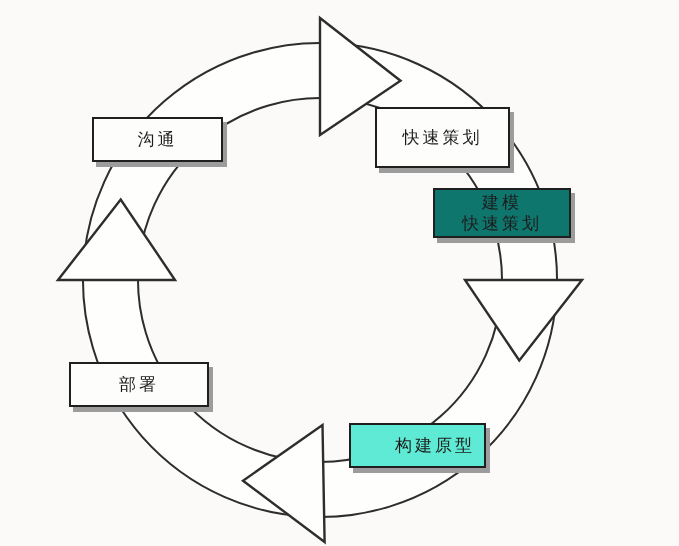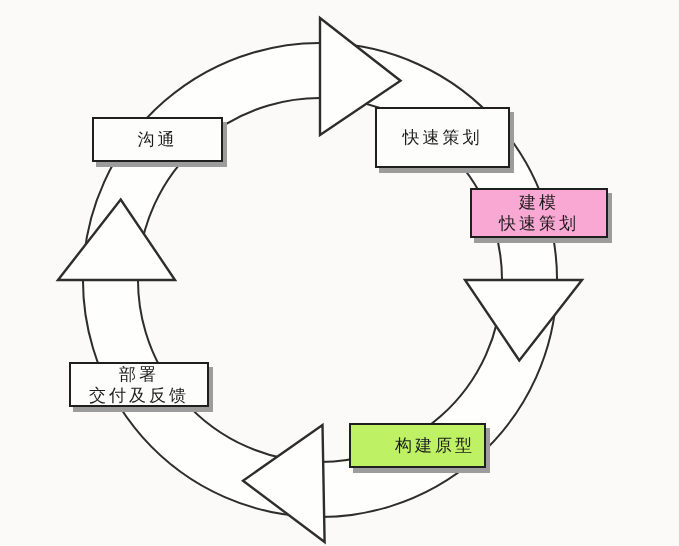--- a/index.html
+++ b/index.html
@@ -61,25 +61,24 @@
       <polygon points="324.6,542 243,480.7 322.5,425" fill="#fefefd" stroke="#2d2d2d" stroke-width="2.4" stroke-linejoin="miter"></polygon>
       <polygon points="58,280 120.7,199.5 175,280" fill="#fefefd" stroke="#2d2d2d" stroke-width="2.4" stroke-linejoin="miter"></polygon>
     </svg>
   <div id="node-layer">
       <div class="node" style="left: 92px; top: 117px; width: 131px; height: 45px; background: rgb(253, 253, 252); border: 2px solid rgb(31, 31, 31); box-shadow: rgb(156, 156, 156) 4px 5px 0px; color: rgb(28, 28, 28);">
         <div class="line">沟通</div>
       </div>
       <div class="node" style="left: 375px; top: 107px; width: 135px; height: 61px; background: rgb(253, 253, 252); border: 2px solid rgb(31, 31, 31); box-shadow: rgb(156, 156, 156) 4px 5px 0px; color: rgb(28, 28, 28);">
         <div class="line">快速策划</div>
       </div>
-      <div class="node" style="left: 433px; top: 188px; width: 138px; height: 50px; background: #f9a8d4; border: 2px solid rgb(31, 31, 31); box-shadow: rgb(156, 156, 156) 4px 5px 0px; color: rgb(28, 28, 28); margin-left: 37px;">
+      <div class="node" style="left: 433px; top: 188px; width: 138px; height: 50px; background: #0f766e; border: 2px solid rgb(31, 31, 31); box-shadow: rgb(156, 156, 156) 4px 5px 0px; color: rgb(28, 28, 28);">
         <div class="line">建模</div>
         <div class="line">快速策划</div>
       </div>
-      <div class="node" style="left: 349px; top: 423px; width: 137px; height: 45px; background: #bef264; border: 2px solid rgb(31, 31, 31); box-shadow: rgb(156, 156, 156) 4px 5px 0px; color: rgb(28, 28, 28); padding-left: 35px;">
+      <div class="node" style="left: 349px; top: 423px; width: 137px; height: 45px; background: #5eead4; border: 2px solid rgb(31, 31, 31); box-shadow: rgb(156, 156, 156) 4px 5px 0px; color: rgb(28, 28, 28); padding-left: 35px;">
         <div class="line">构建原型</div>
       </div>
       <div class="node" style="left: 69px; top: 362px; width: 140px; height: 45px; background: rgb(253, 253, 252); border: 2px solid rgb(31, 31, 31); box-shadow: rgb(156, 156, 156) 4px 5px 0px; color: rgb(28, 28, 28);">
         <div class="line">部署</div>
-        <div class="line">交付及反馈</div>
       </div>
     </div>
 </div>
 
 </body></html>

